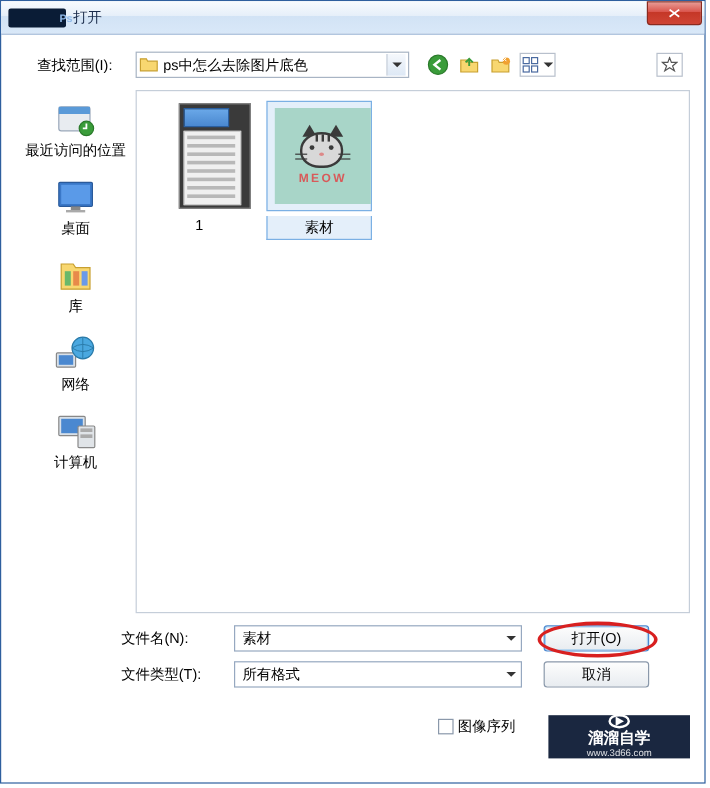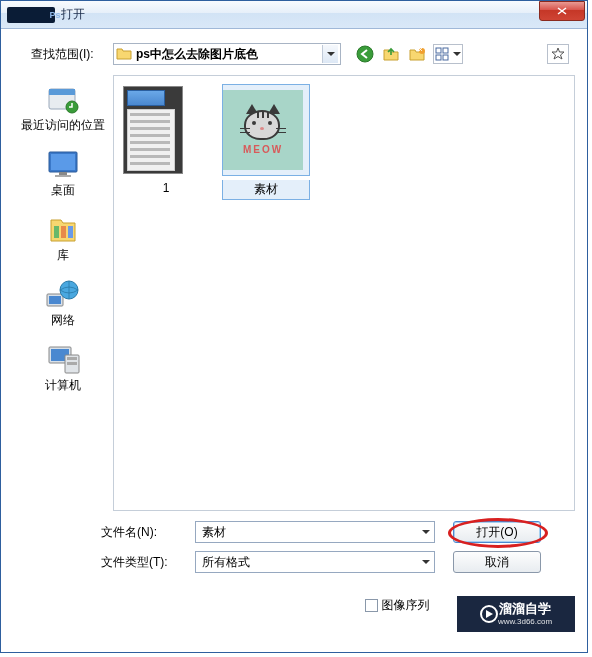--- a/index.html
+++ b/index.html
@@ -86,21 +86,20 @@
       padding: 0 2px;
     }
     .folder-dropdown .folder-small-icon {
       width: 16px;
       height: 14px;
       margin-right: 4px;
     }
     .folder-dropdown .dd-text {
       flex: 1;
       font-size: 12px;
-      font-weight: bold;
     }
     .folder-dropdown .dd-arrow {
       width: 16px;
       height: 18px;
       background: linear-gradient(to bottom, #f5f8fc, #dde8f5);
       border-left: 1px solid #c0cad8;
       display: flex;
       align-items: center;
       justify-content: center;
       cursor: pointer;
@@ -168,21 +167,21 @@
       display: flex;
       flex-direction: column;
       align-items: center;
     }
     .thumb-wrap {
       width: 88px;
       height: 92px;
       border: 1px solid transparent;
       display: flex;
       align-items: center;
-      justify-content: flex-start;
+      justify-content: flex-end;
     }
     .file-item.selected .thumb-wrap {
       background: #e4effa;
       border: 1px solid #7bb0e4;
     }
     .file-item .f-label {
       margin-top: 4px;
       font-size: 12px;
       text-align: center;
       padding: 1px 8px;
@@ -394,20 +393,21 @@
       right: 12px;
       width: 118px;
       height: 36px;
       background: #1a2740;
       color: #fff;
       display: flex;
       align-items: center;
       justify-content: center;
       gap: 0;
       font-size: 11px;
+      flex-direction: column;
     }
     .wm-play {
       width: 18px;
       height: 18px;
       border: 2px solid #fff;
       border-radius: 50%;
       display: flex;
       align-items: center;
       justify-content: center;
     }

